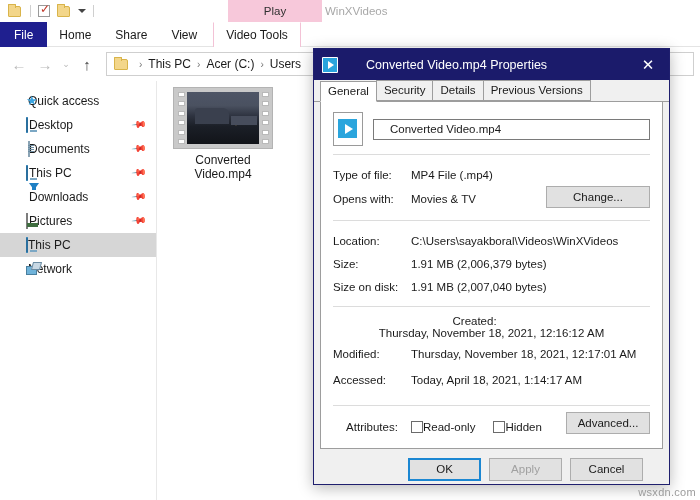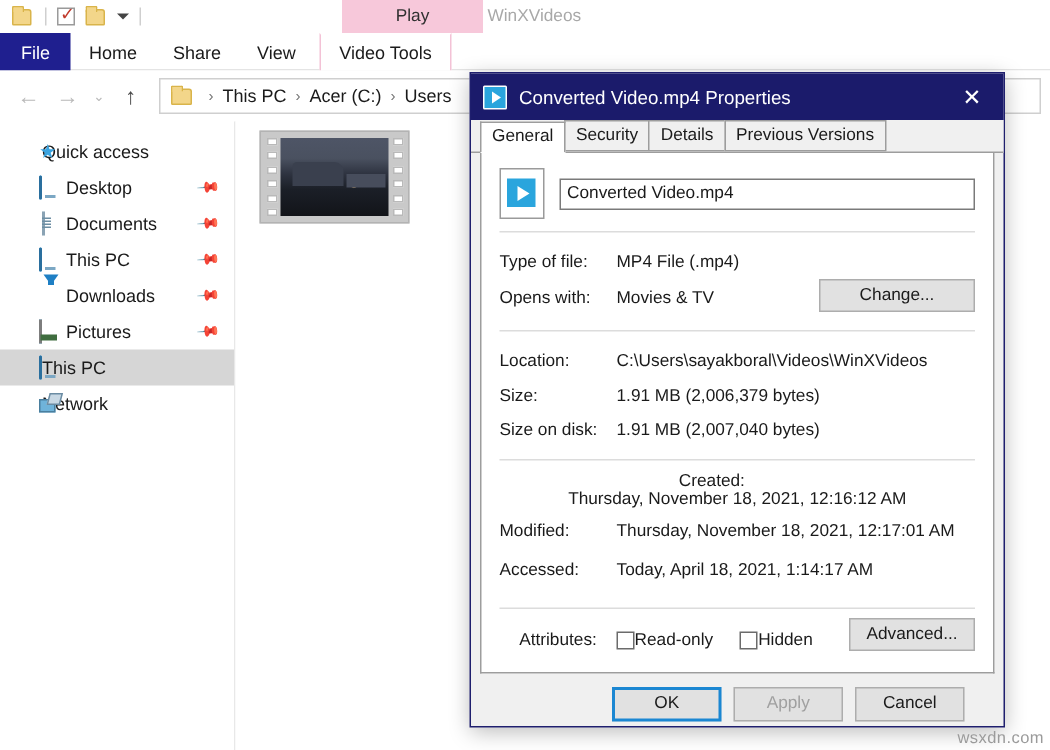--- a/index.html
+++ b/index.html
@@ -151,21 +151,21 @@
     width: 157px; height: 100%;
     background: #ffffff;
     border-right: 1px solid #e8e8e8;
     padding-top: 8px;
     font-size: 12px;
   }
   .np-row {
     height: 24px; display: flex; align-items: center;
     padding-left: 28px; position: relative; color: #1a1a1a;
   }
-  .np-row.child { padding-left: 44px; }
+  .np-row.child { padding-left: 29px; }
   .np-row.sel { background: #d6d6d6; }
   .np-label { white-space: nowrap; }
   .np-pin {
     position: absolute; right: 12px; top: 6px;
     width: 11px; height: 11px; color: #8f8f8f; font-size: 10px;
     transform: rotate(40deg);
   }
   .np-ico {
     position: absolute; left: 26px; top: 5px;
     width: 15px; height: 14px;
@@ -280,21 +280,21 @@
     position: absolute; left: 313px; top: 48px;
     width: 357px; height: 437px;
     background: #f0f0f0;
     border: 1px solid #1f1f6e;
     box-shadow: 0 3px 14px rgba(0,0,0,.28);
     display: flex; flex-direction: column;
   }
   .dlg-title {
     height: 31px; background: #1b1b6b;
     display: flex; align-items: center;
-    padding-left: 8px; flex: none;
+    padding-left: 8px; flex: none; gap: 20px;
   }
   .dlg-ico {
     width: 16px; height: 16px; margin-right: 8px;
     background: #ffffff; position: relative; border-radius: 1px;
   }
   .dlg-ico:before {
     content:""; position:absolute; left:1px; top:1px;
     width:14px; height:14px; background:#2aa5dd;
   }
   .dlg-ico:after {
@@ -358,21 +358,21 @@
     content:""; position:absolute; left:11px; top:11px;
     border-left: 8px solid #ffffff;
     border-top: 5px solid transparent;
     border-bottom: 5px solid transparent;
   }
   .name-input {
     flex: 1; height: 21px;
     border: 1px solid #7a7a7a; background: #ffffff;
     font-family: "Liberation Sans", sans-serif;
     font-size: 11.5px; color: #1a1a1a;
-    padding: 0 4px; outline: none;
+    padding: 0 16px; outline: none;
   }
   .hr { height: 1px; background: #dcdcdc; margin: 8px 0; }
   .prop-row {
     display: flex; align-items: center;
     min-height: 23px; position: relative;
   }
   .prop-key { width: 78px; flex: none; color: #1a1a1a; }
   .prop-val { flex: 1; color: #1a1a1a; }
   .btn {
     background: #e1e1e1; border: 1px solid #adadad;
@@ -551,20 +551,24 @@
             </div>
             <div class="thumb-img"></div>
             <div class="film-strip right">
               <span class="film-hole"></span>
                 <span class="film-hole"></span>
                 <span class="film-hole"></span>
               <span class="film-hole"></span>
                 <span class="film-hole"></span>
                 <span class="film-hole"></span>
             </div>
+          </div>
+          <div class="file-name">
+            <div>Converted</div>
+            <div>Video.mp4</div>
           </div>
         </div>
       </div>
 
     </div>
   </div>
 
   <div id="dialog">
 
     <div class="dlg-title">

